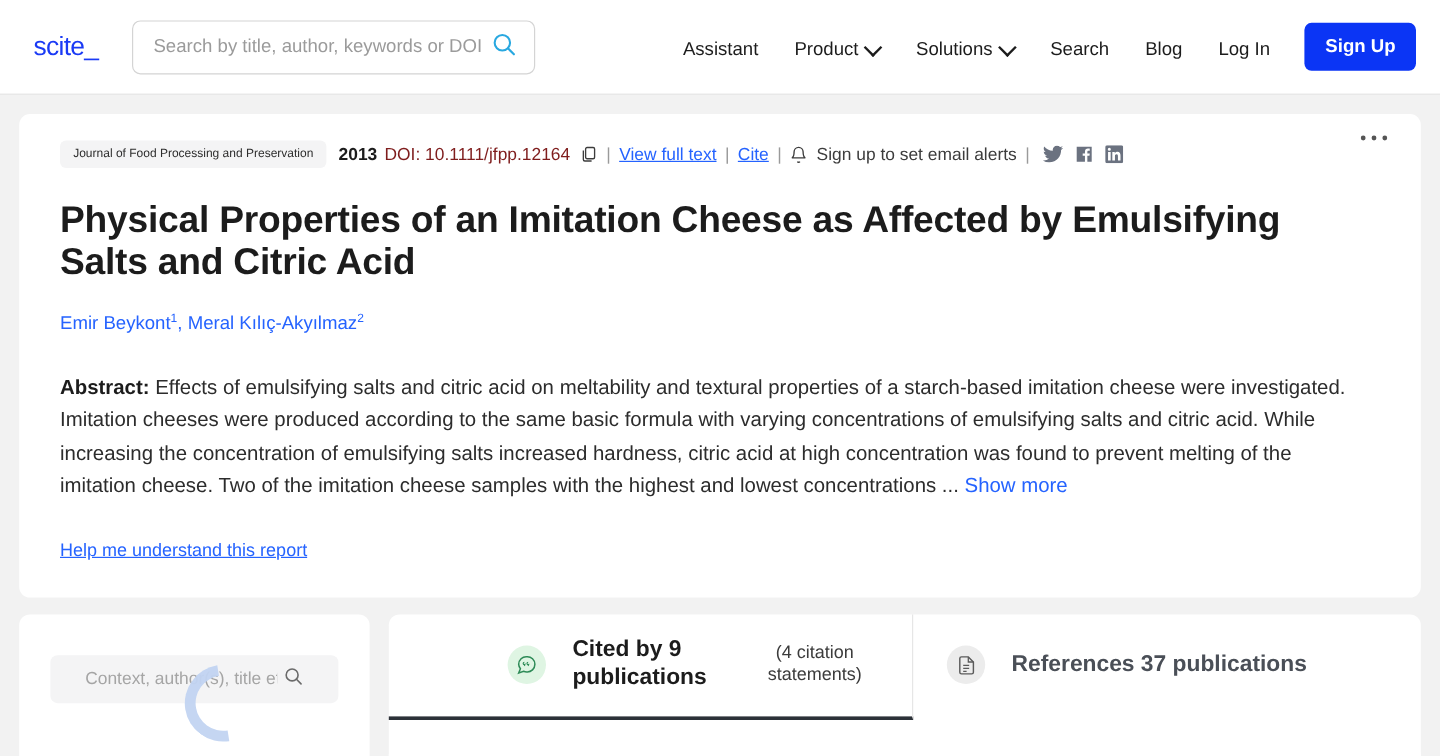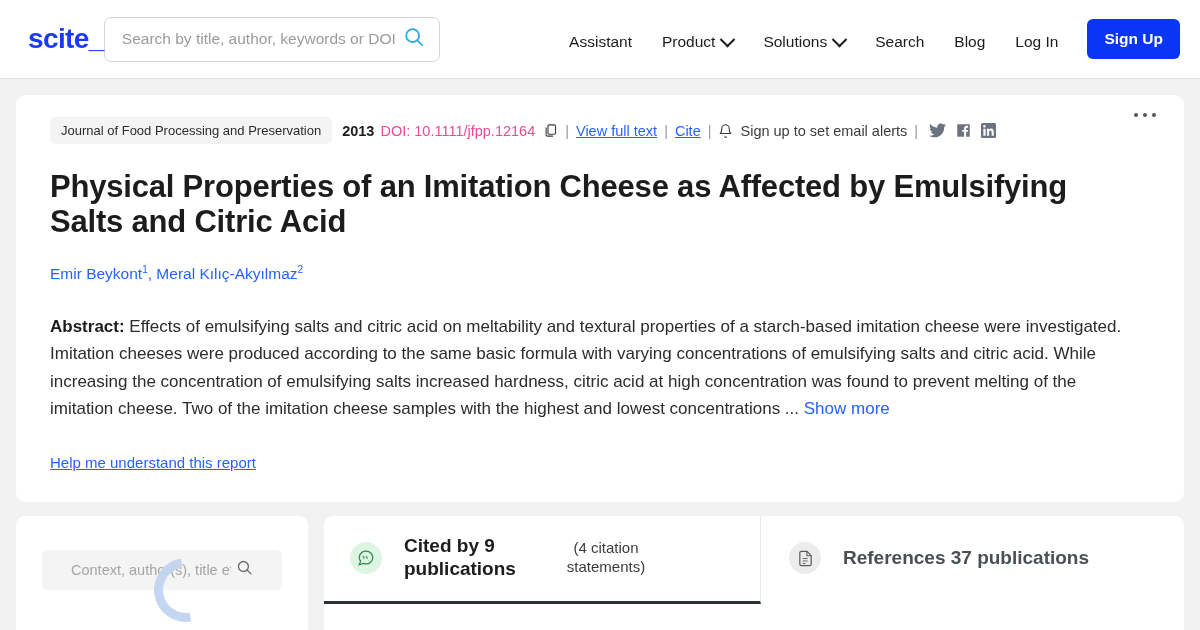--- a/index.html
+++ b/index.html
@@ -18,25 +18,26 @@
     height: 79px;
     background: #ffffff;
     border-bottom: 1px solid #e3e3e3;
     display: flex;
     align-items: center;
     padding: 0 20px 0 28px;
     position: relative;
   }
 
   .logo {
-    font-size: 28px;
-    font-weight: 700;
+    font-size: 22px;
+    font-weight: 400;
     color: #1a3af5;
     letter-spacing: -0.6px;
     line-height: 1;
+    margin-right: 28px;
     position: relative;
     cursor: pointer;
     user-select: none;
   }
 
   .search-box {
     width: 336px;
     height: 45px;
     border: 1px solid #d4d4d4;
     border-radius: 7px;
@@ -108,26 +109,26 @@
     align-items: center;
     font-size: 14.5px;
     color: #3c3c3c;
     gap: 0;
     flex-wrap: nowrap;
   }
   .journal-pill {
     background: #f4f4f5;
     border-radius: 5px;
     padding: 6px 11px;
-    font-size: 13px;
+    font-size: 10px;
     color: #2d2d2d;
     white-space: nowrap;
   }
   .year { font-weight: 700; color: #1c1c1c; margin-left: 10px; }
-  .doi { margin-left: 6px; color: #ec4899; white-space: nowrap; }
+  .doi { margin-left: 6px; color: #7f1d1d; white-space: nowrap; }
   .sep { color: #9a9a9a; margin: 0 7px; }
   .lnk { color: #2563ff; text-decoration: underline; cursor: pointer; white-space: nowrap; }
   .alerts-txt { color: #3c3c3c; white-space: nowrap; }
   .meta-icon { display: inline-flex; align-items: center; cursor: pointer; }
   .social { display: inline-flex; align-items: center; gap: 10px; margin-left: 4px; }
 
   .dots {
     position: absolute;
     top: 12px;
     right: 22px;
@@ -247,21 +248,21 @@
     align-items: center;
     cursor: pointer;
     padding: 0 26px;
     gap: 22px;
   }
   .tab-cited {
     flex: 0 0 auto;
     width: 437px;
     border-bottom: 3px solid #2c3138;
     border-right: 1px solid #e6e6e6;
-    justify-content: flex-start;
+    justify-content: flex-end;
   }
   .tab-refs {
     flex: 1;
     border-bottom: 3px solid transparent;
     padding-left: 28px;
   }
   .tab-icon {
     width: 32px; height: 32px; border-radius: 50%;
     display: flex; align-items: center; justify-content: center;
     flex: 0 0 auto;

